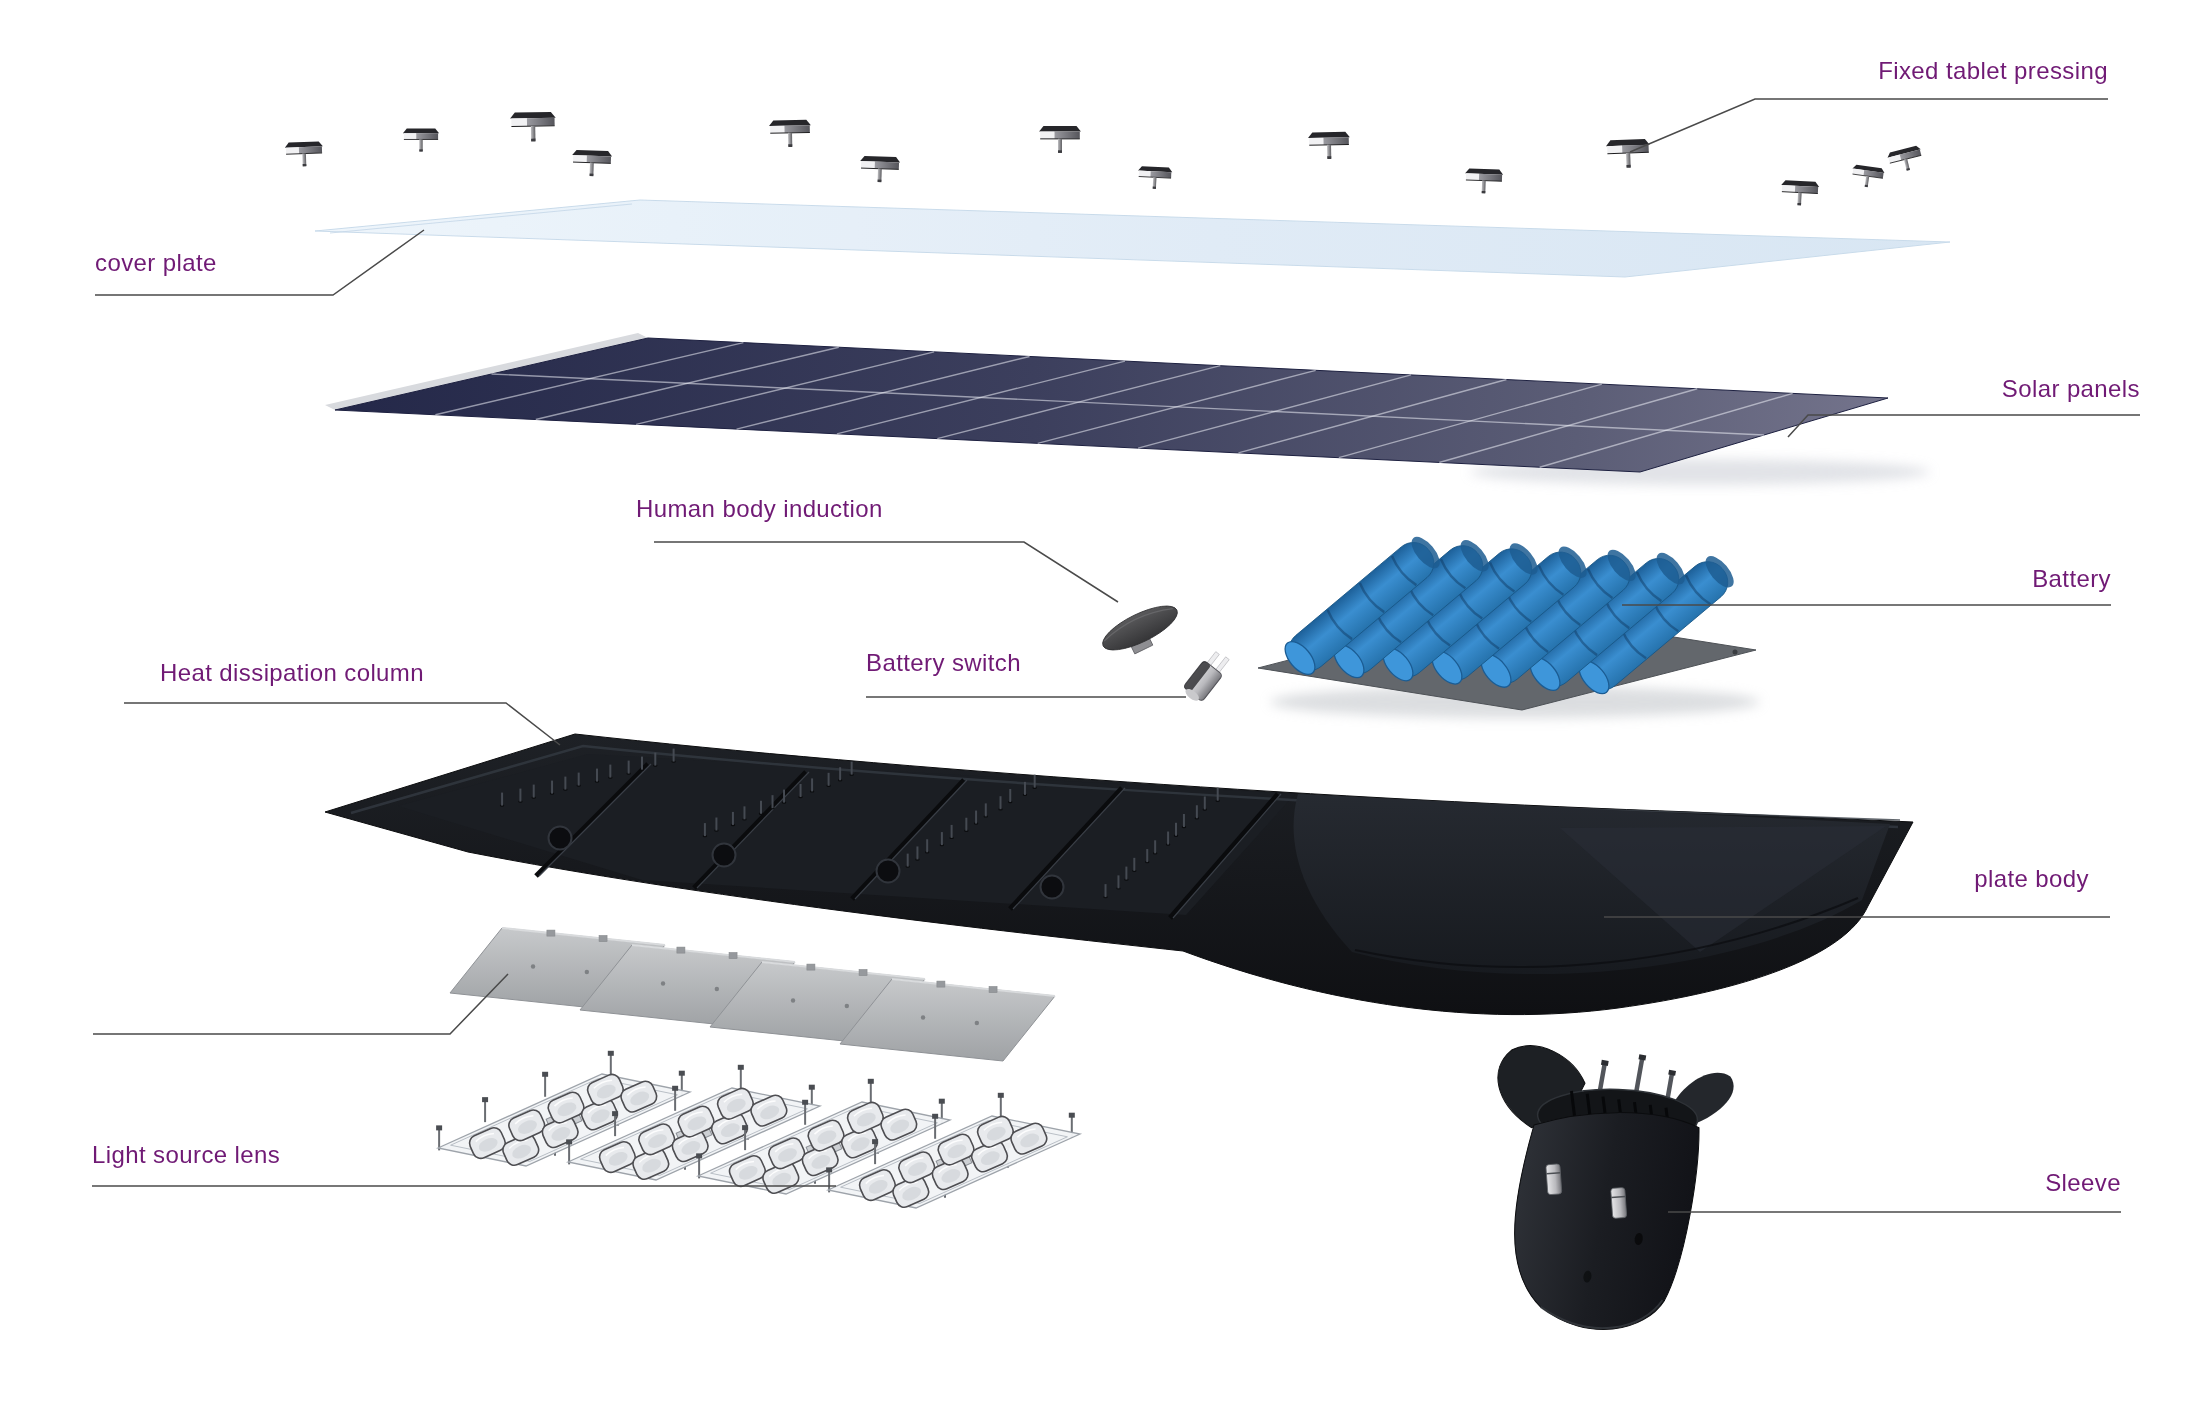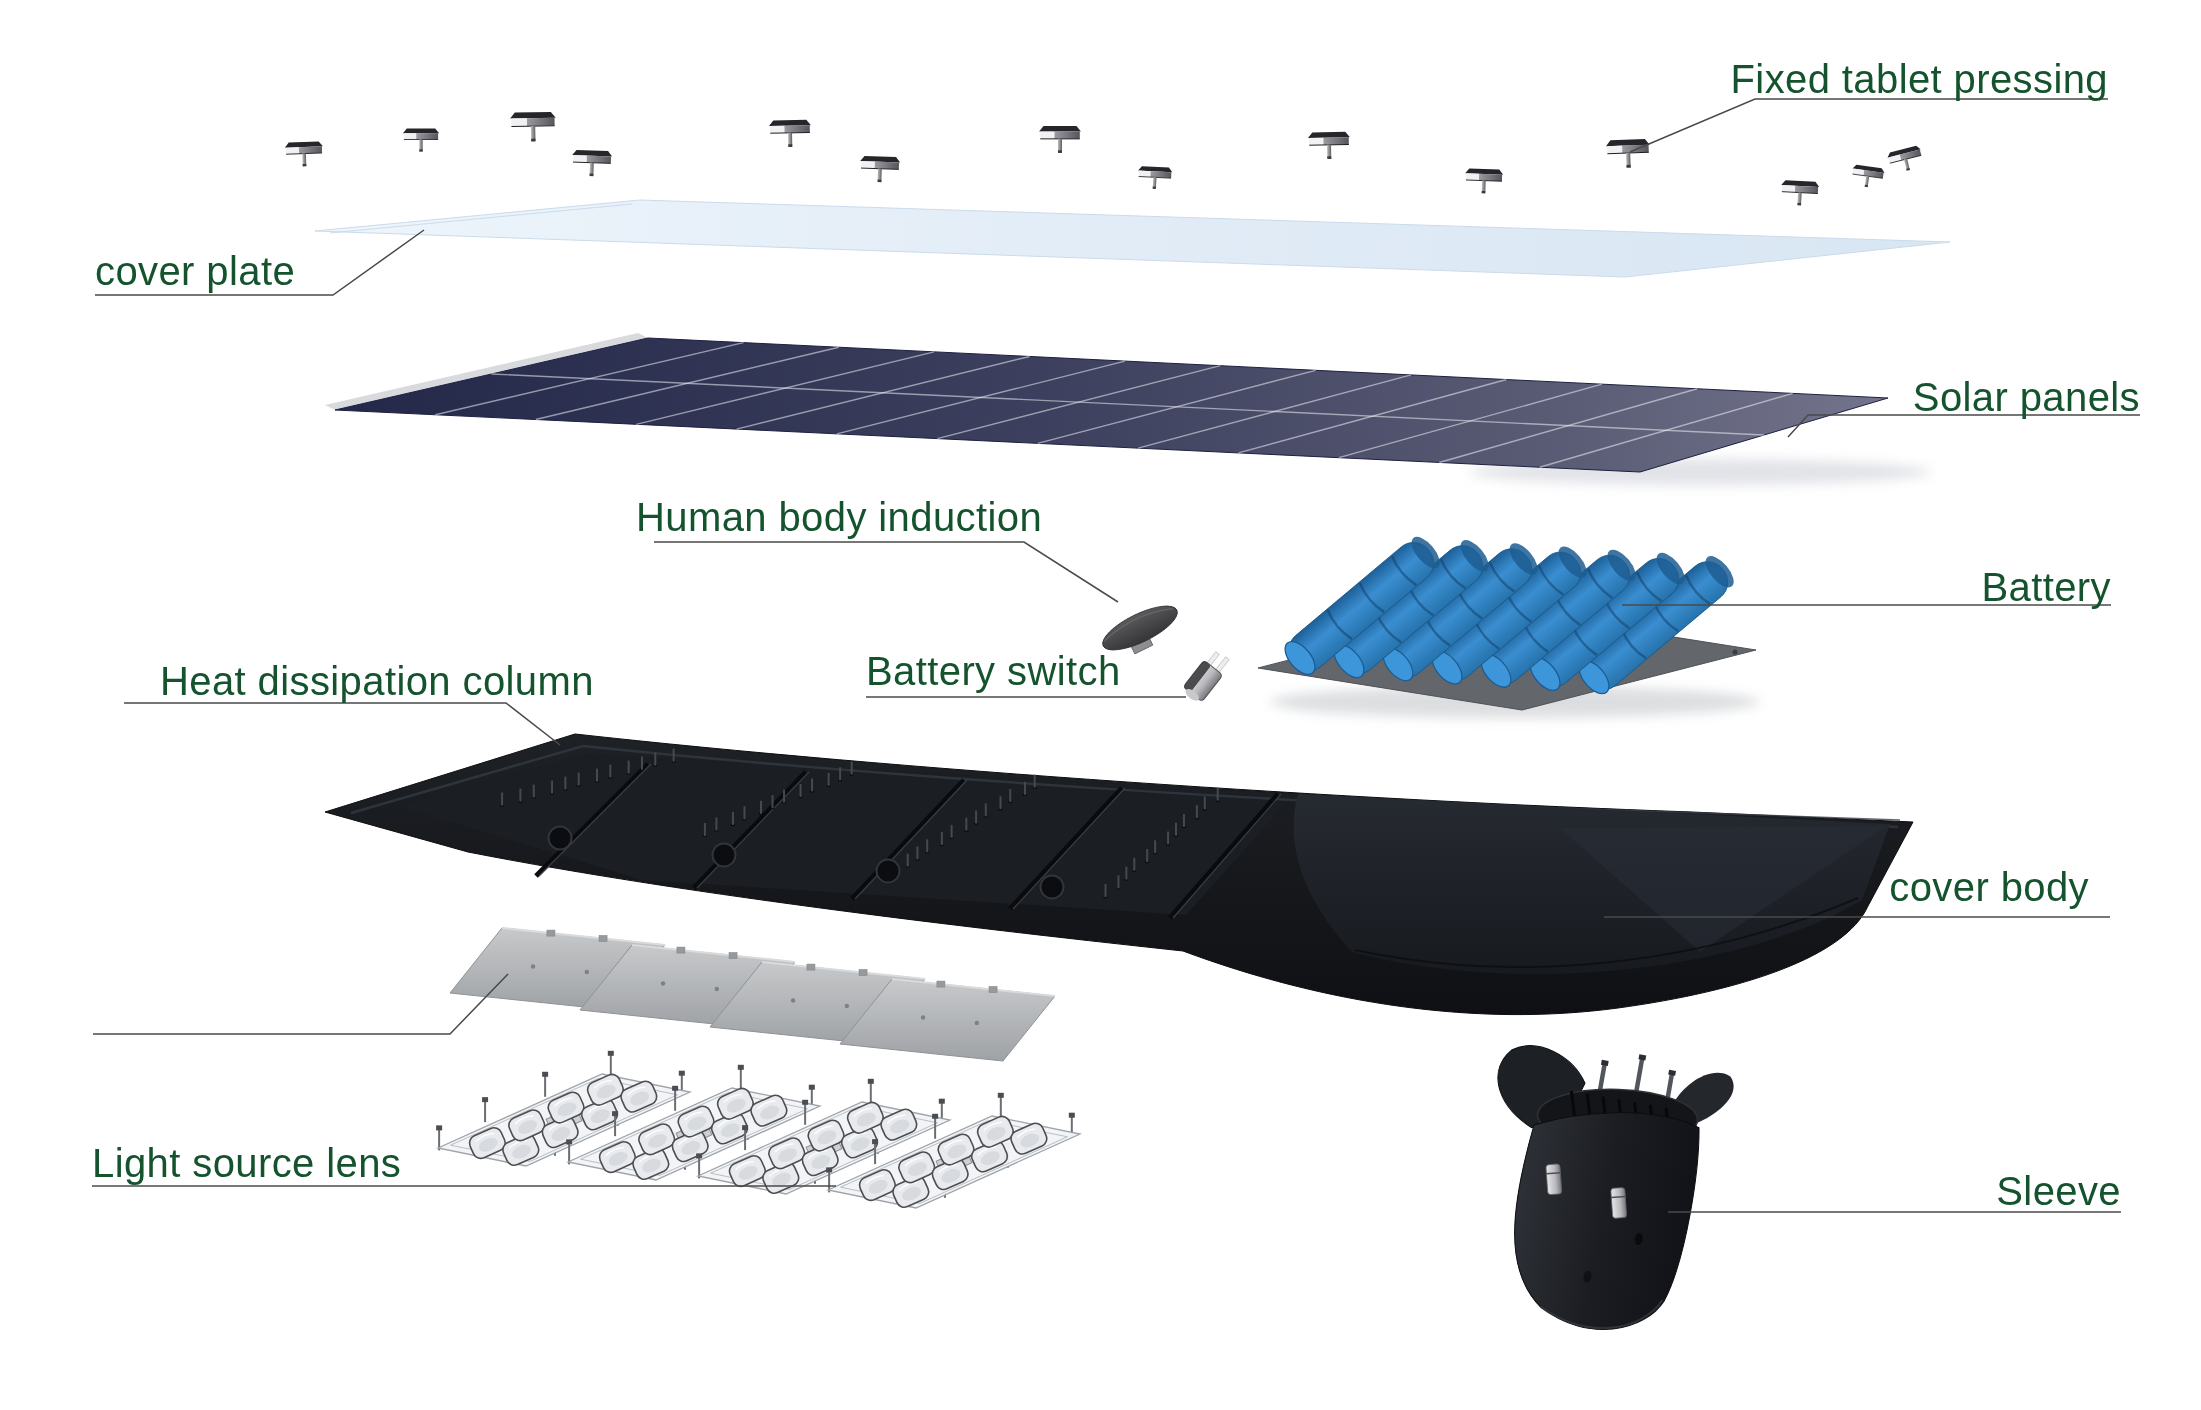--- a/index.html
+++ b/index.html
@@ -1,19 +1,19 @@
 <!DOCTYPE html>
 <html><head>
 <meta charset="utf-8">
 <style>
   html,body{margin:0;padding:0;background:#ffffff;}
   .stage{position:relative;width:2201px;height:1410px;background:#ffffff;overflow:hidden;
          font-family:"Liberation Sans",sans-serif;}
   svg.scene{position:absolute;left:0;top:0;}
-  .lbl{position:absolute;font-size:40px;letter-spacing:.4px;color:#14532d;line-height:1.05;
+  .lbl{position:absolute;font-size:24px;letter-spacing:.4px;color:#701a75;line-height:1.05;
        white-space:nowrap;pointer-events:none;}
   .lbl.right{text-align:right;}
 </style>
 </head>
 <body>
 
 <div class="stage">
   <svg class="scene" width="2201" height="1410" viewBox="0 0 2201 1410">
     <defs>
       <linearGradient id="covergrad" x1="0" y1="0" x2="1" y2="0">
@@ -729,16 +729,16 @@
       </g>
   </svg>
 
   <div class="lbl right" style="top: 58px; right: 93px;"><span>Fixed tablet pressing</span></div>
   <div class="lbl" style="top: 250px; left: 95px;"><span>cover plate</span></div>
   <div class="lbl right" style="top: 376px; right: 61px;"><span>Solar panels</span></div>
   <div class="lbl" style="top: 496px; left: 636px;"><span>Human body induction</span></div>
   <div class="lbl right" style="top: 566px; right: 90px;"><span>Battery</span></div>
   <div class="lbl" style="top: 650px; left: 866px;"><span>Battery switch</span></div>
   <div class="lbl" style="top: 660px; left: 124px; margin-left: 36px;"><span>Heat dissipation column</span></div>
-  <div class="lbl right" style="top: 866px; right: 112px;"><span>cover body</span></div>
+  <div class="lbl right" style="top: 866px; right: 112px;"><span>plate body</span></div>
   <div class="lbl" style="top: 1142px; left: 92px;"><span>Light source lens</span></div>
   <div class="lbl right" style="top: 1170px; right: 80px;"><span>Sleeve</span></div>
 </div>
 
 </body></html>

